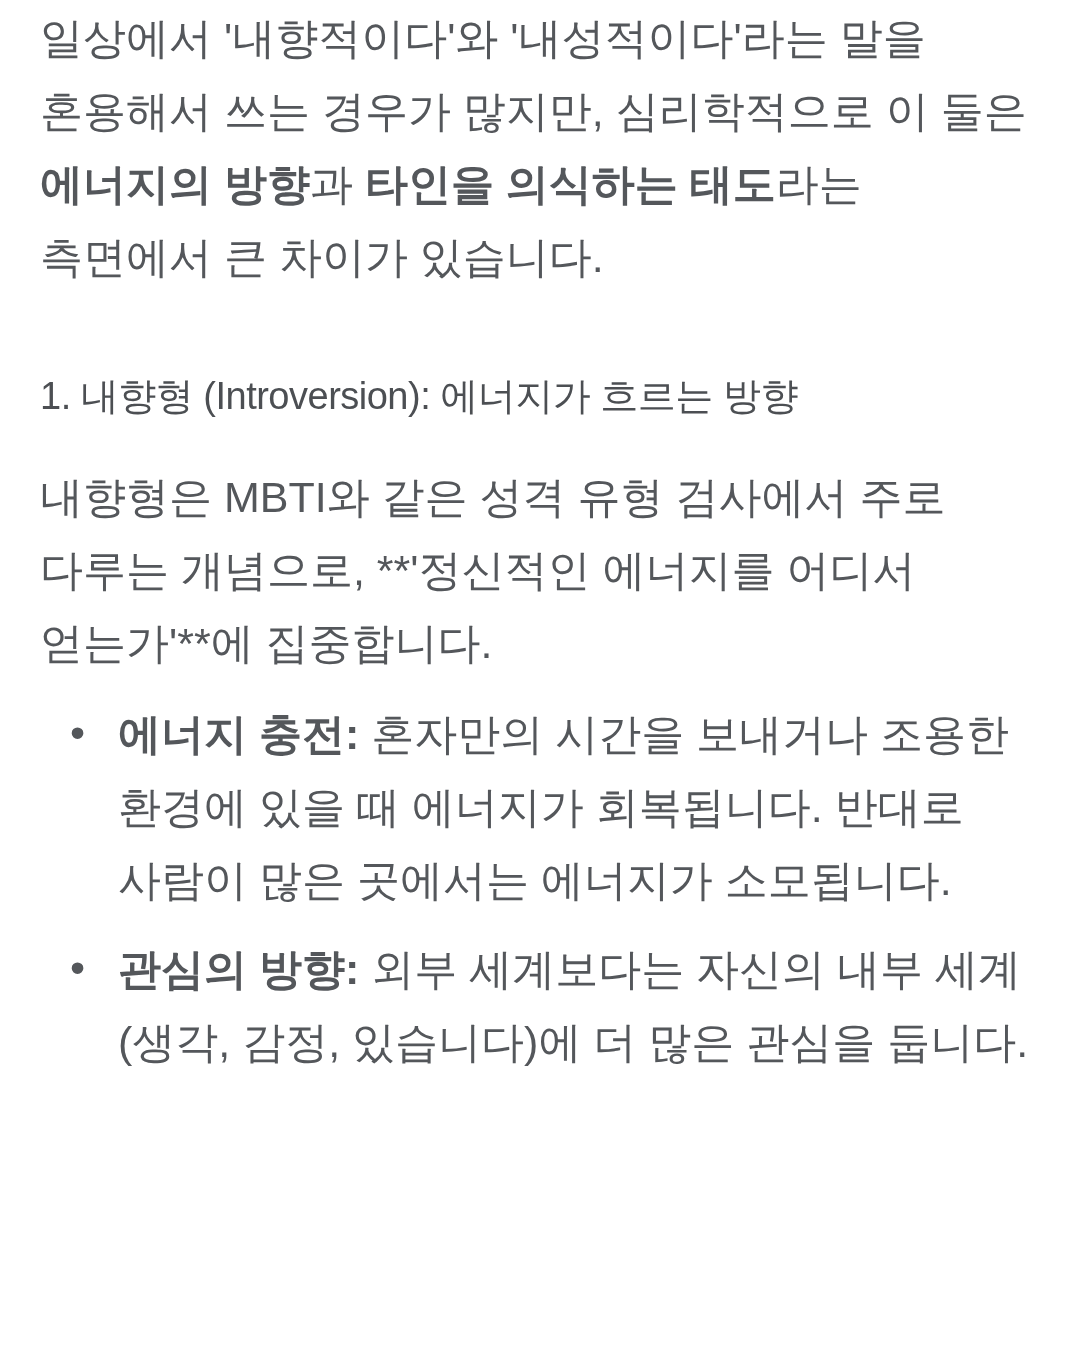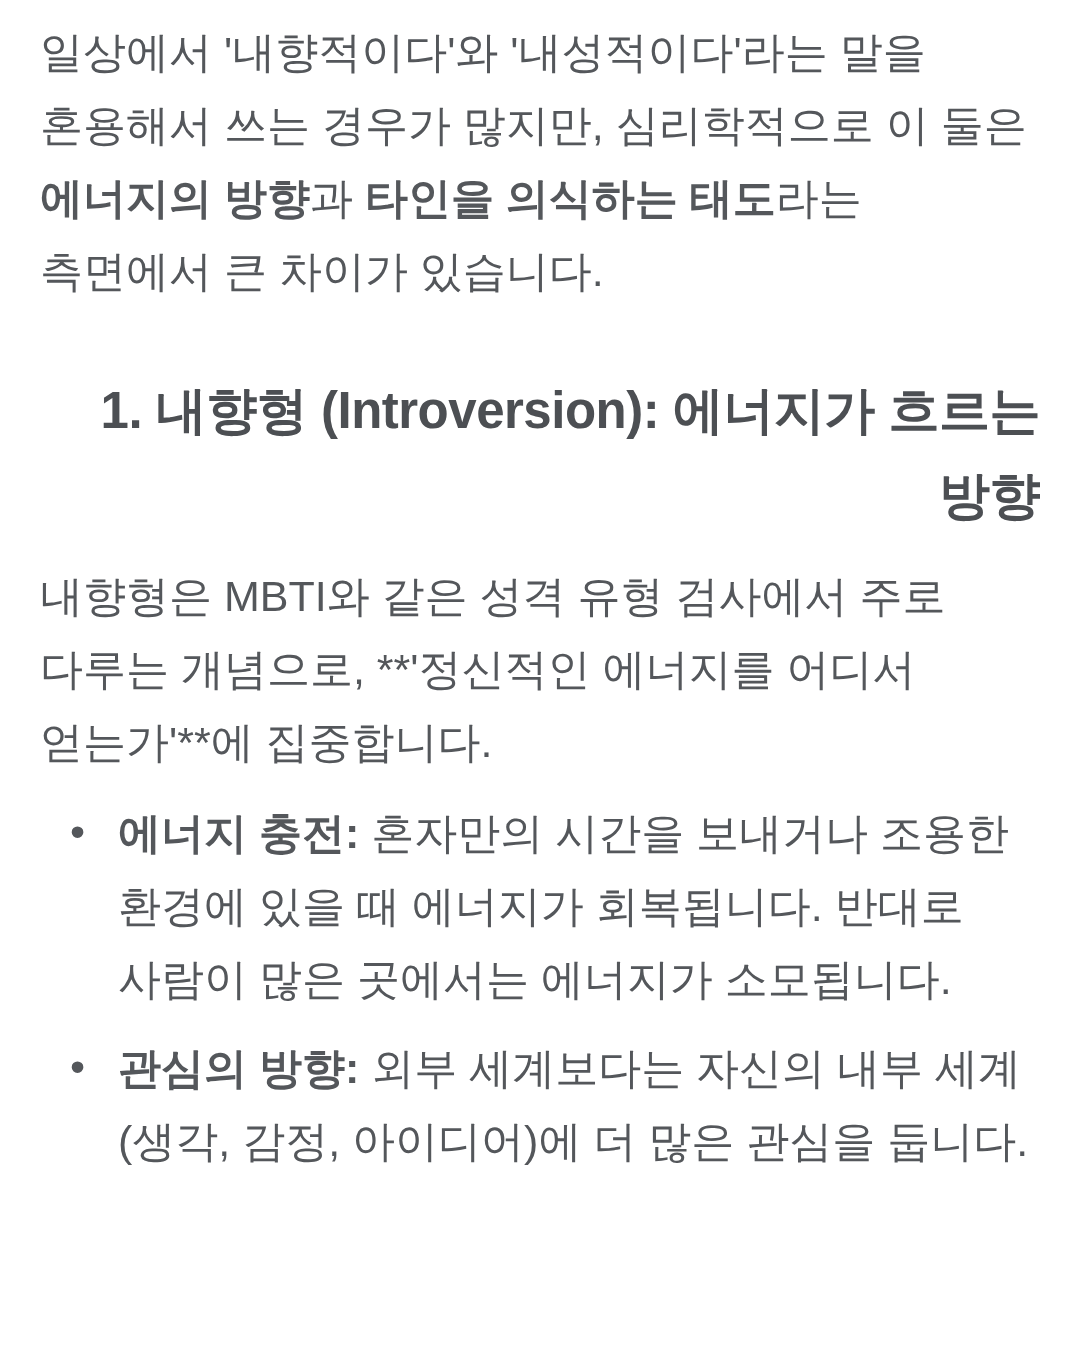--- a/index.html
+++ b/index.html
@@ -9,40 +9,39 @@
   }
   body {
     width: 1080px;
     height: 1368px;
     overflow: hidden;
   }
   .content {
     box-sizing: border-box;
     width: 1080px;
     height: 1368px;
-    padding: 16px 40px 0 40px;
+    padding: 2px 40px 0 40px;
     font-family: "Liberation Sans", "DejaVu Sans", sans-serif;
     font-size: 43px;
     line-height: 73px;
     color: #54575b;
     word-break: keep-all;
     overflow-wrap: normal;
     overflow: hidden;
   }
   p { margin: 0; }
   strong { font-weight: 700; }
   .p-summary { margin-top: 46px; }
   .section-heading {
     margin: 60px 0 22px 0;
-    font-size: 51px;
+    font-size: 38px;
     line-height: 85px;
-    font-weight: 700;
+    font-weight: 400;
     letter-spacing: -0.5px;
     color: #4c4f53;
-    text-align: right;
   }
   ul.bullet-list {
     list-style: none;
     margin: 18px 0 0 0;
     padding: 0;
   }
   ul.bullet-list > li {
     position: relative;
     padding-left: 78px;
     margin-bottom: 16px;
@@ -66,17 +65,17 @@
 
   <h2 class="section-heading">1. 내향형 (Introversion): 에너지가 흐르는 방향</h2>
 
   <p class="p-section-body">내향형은 MBTI와 같은 성격 유형 검사에서 주로 다루는 개념으로, **'정신적인 에너지를 어디서 얻는가'**에 집중합니다.</p>
 
   <ul class="bullet-list">
     <li>
       <span class="bullet-dot">•</span><strong>에너지 충전:</strong><span> 혼자만의 시간을 보내거나 조용한 환경에 있을 때 에너지가 회복됩니다. 반대로 사람이 많은 곳에서는 에너지가 소모됩니다.</span>
     </li>
     <li>
-      <span class="bullet-dot">•</span><strong>관심의 방향:</strong><span> 외부 세계보다는 자신의 내부 세계(생각, 감정, 아이디어)에 더 많은 관심을 둡니다.</span>
+      <span class="bullet-dot">•</span><strong>관심의 방향:</strong><span> 외부 세계보다는 자신의 내부 세계(생각, 감정, 있습니다)에 더 많은 관심을 둡니다.</span>
     </li>
   </ul>
 
 </div>
 
 </body></html>

